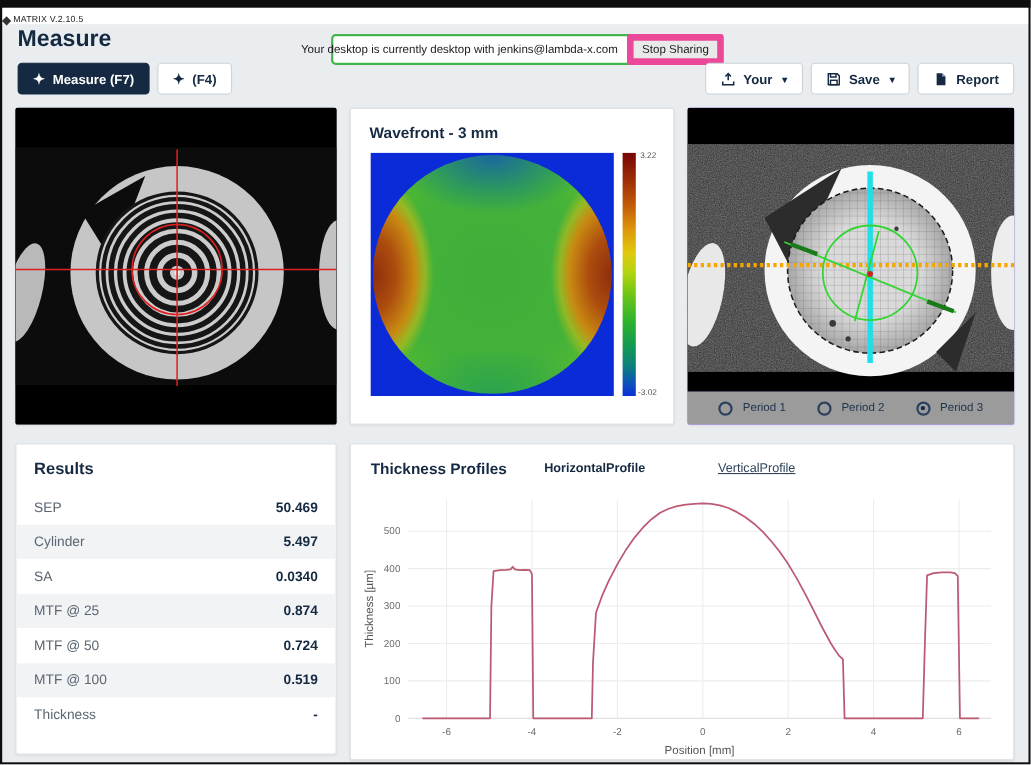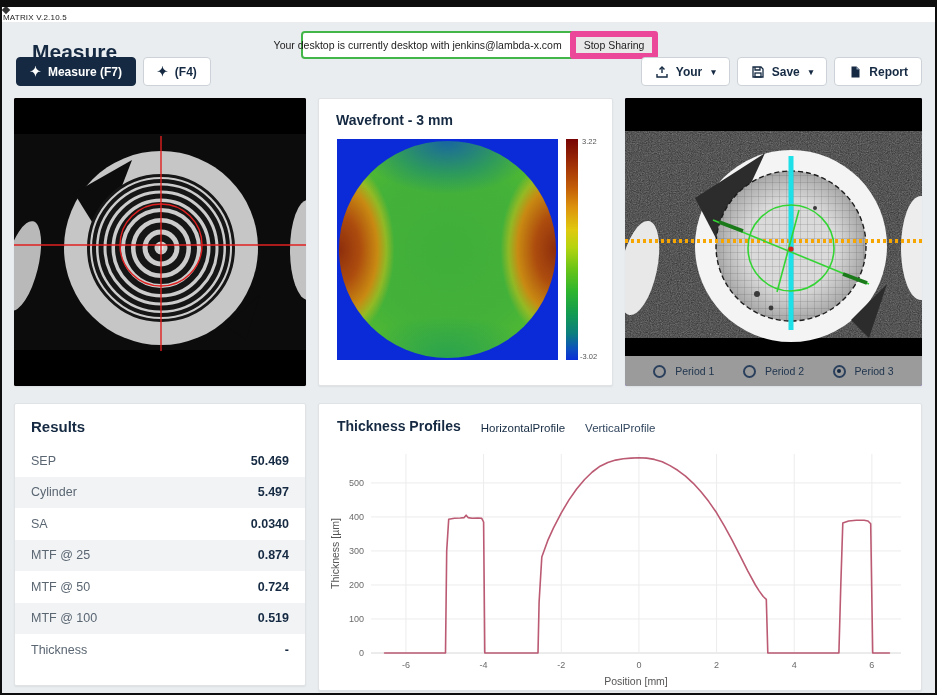--- a/index.html
+++ b/index.html
@@ -3,25 +3,25 @@
 <meta charset="utf-8">
 <style>
   * { box-sizing: border-box; }
   html,body { margin:0; padding:0; }
   body {
     width:937px; height:695px; position:relative; overflow:hidden;
     background:#e9edf0; font-family:"Liberation Sans", sans-serif; color:#152a42;
   }
   .frame { position:absolute; inset:0; border:2px solid #0e0e0e; pointer-events:none; z-index:60; }
   .titlebar { position:absolute; top:0; left:0; right:0; height:7px; background:#0e0e0e; z-index:55; }
-  .appstrip { position:absolute; top:7px; left:0; right:0; height:15px; background:#ffffff; display:flex; align-items:flex-start; padding-left:3px; z-index:54;flex-direction:column; }
+  .appstrip { position:absolute; top:7px; left:0; right:0; height:15px; background:#ffffff; display:flex; align-items:flex-end; padding-left:3px; z-index:54; }
   .appstrip .logo { width:6px; height:6px; background:#333; margin-right:3px; transform:rotate(45deg); }
   .appstrip .t { font-size:8px; color:#222; letter-spacing:.2px; }
 
-  .page-title { position:absolute; left:16px; top:24px; margin:16px; font-size:21px; font-weight:bold; color:#152a42; }
+  .page-title { position:absolute; left:16px; top:24px; margin:0; font-size:21px; font-weight:bold; color:#152a42; }
 
   .banner { position:absolute; left:301px; top:31px; width:330px; height:28px; background:#fff;
     border:2px solid #43b649; border-radius:4px; display:flex; align-items:center; justify-content:center; gap:8px; padding:0 8px; }
   .banner .txt { font-size:10.5px; color:#1c1c1c; white-space:nowrap; }
   .banner .stop-btn { font-size:10.5px; color:#222; background:#e9e9e9; border:6px solid #ec4899; border-radius:3px; padding:2px 8px; cursor:pointer; white-space:nowrap; font-family:inherit; }
 
   .btn { display:inline-flex; align-items:center; justify-content:center; gap:7px; height:29px;
     border-radius:4px; font-size:12px; font-weight:bold; padding:0 13px; cursor:pointer; font-family:inherit; }
   .btn.primary { background:#152a42; color:#fff; border:1px solid #152a42; }
   .btn.outline { background:#fff; color:#152a42; border:1px solid #ccd2d8; }
@@ -63,25 +63,25 @@
   
   .results-card { left:14px; top:403px; width:292px; height:283px; }
   .results-title { padding:14px 16px 10px 16px; font-size:15px; font-weight:bold; color:#152a42; }
   .res-rows { }
   .res-row { display:flex; justify-content:space-between; align-items:center; height:31.5px; padding:0 16px; font-size:12.5px; }
   .res-row:nth-child(even) { background:#f1f3f5; }
   .res-label { color:#5a6672; }
   .res-value { color:#152a42; font-weight:bold; }
 
   .profiles-card { left:318px; top:403px; width:604px; height:288px; }
-  .profiles-header { position:absolute; left:18px; top:14px; display:flex; align-items:flex-end; gap:20px; }
+  .profiles-header { position:absolute; left:18px; top:14px; display:flex; align-items:center; gap:34px; }
   .profiles-title { font-size:14px; font-weight:bold; color:#152a42; }
   .profile-tab { font-size:11.5px; color:#152a42; cursor:pointer; }
-  .profile-tab.active { font-weight:normal; text-decoration:none; }
-  .profile-tab.inactive { color:#31465e; }
+  .profile-tab.active { font-weight:bold; text-decoration:none; }
+  .profile-tab.inactive { text-decoration:underline; color:#31465e;margin-left:32px; }
   .chart-wrap { position:absolute; left:8px; top:36px; }
 </style>
 </head>
 <body>
 
 <div class="titlebar"></div>
 <div class="appstrip">
   <span class="logo"></span>
   <span class="t">MATRIX V.2.10.5</span>
 </div>

